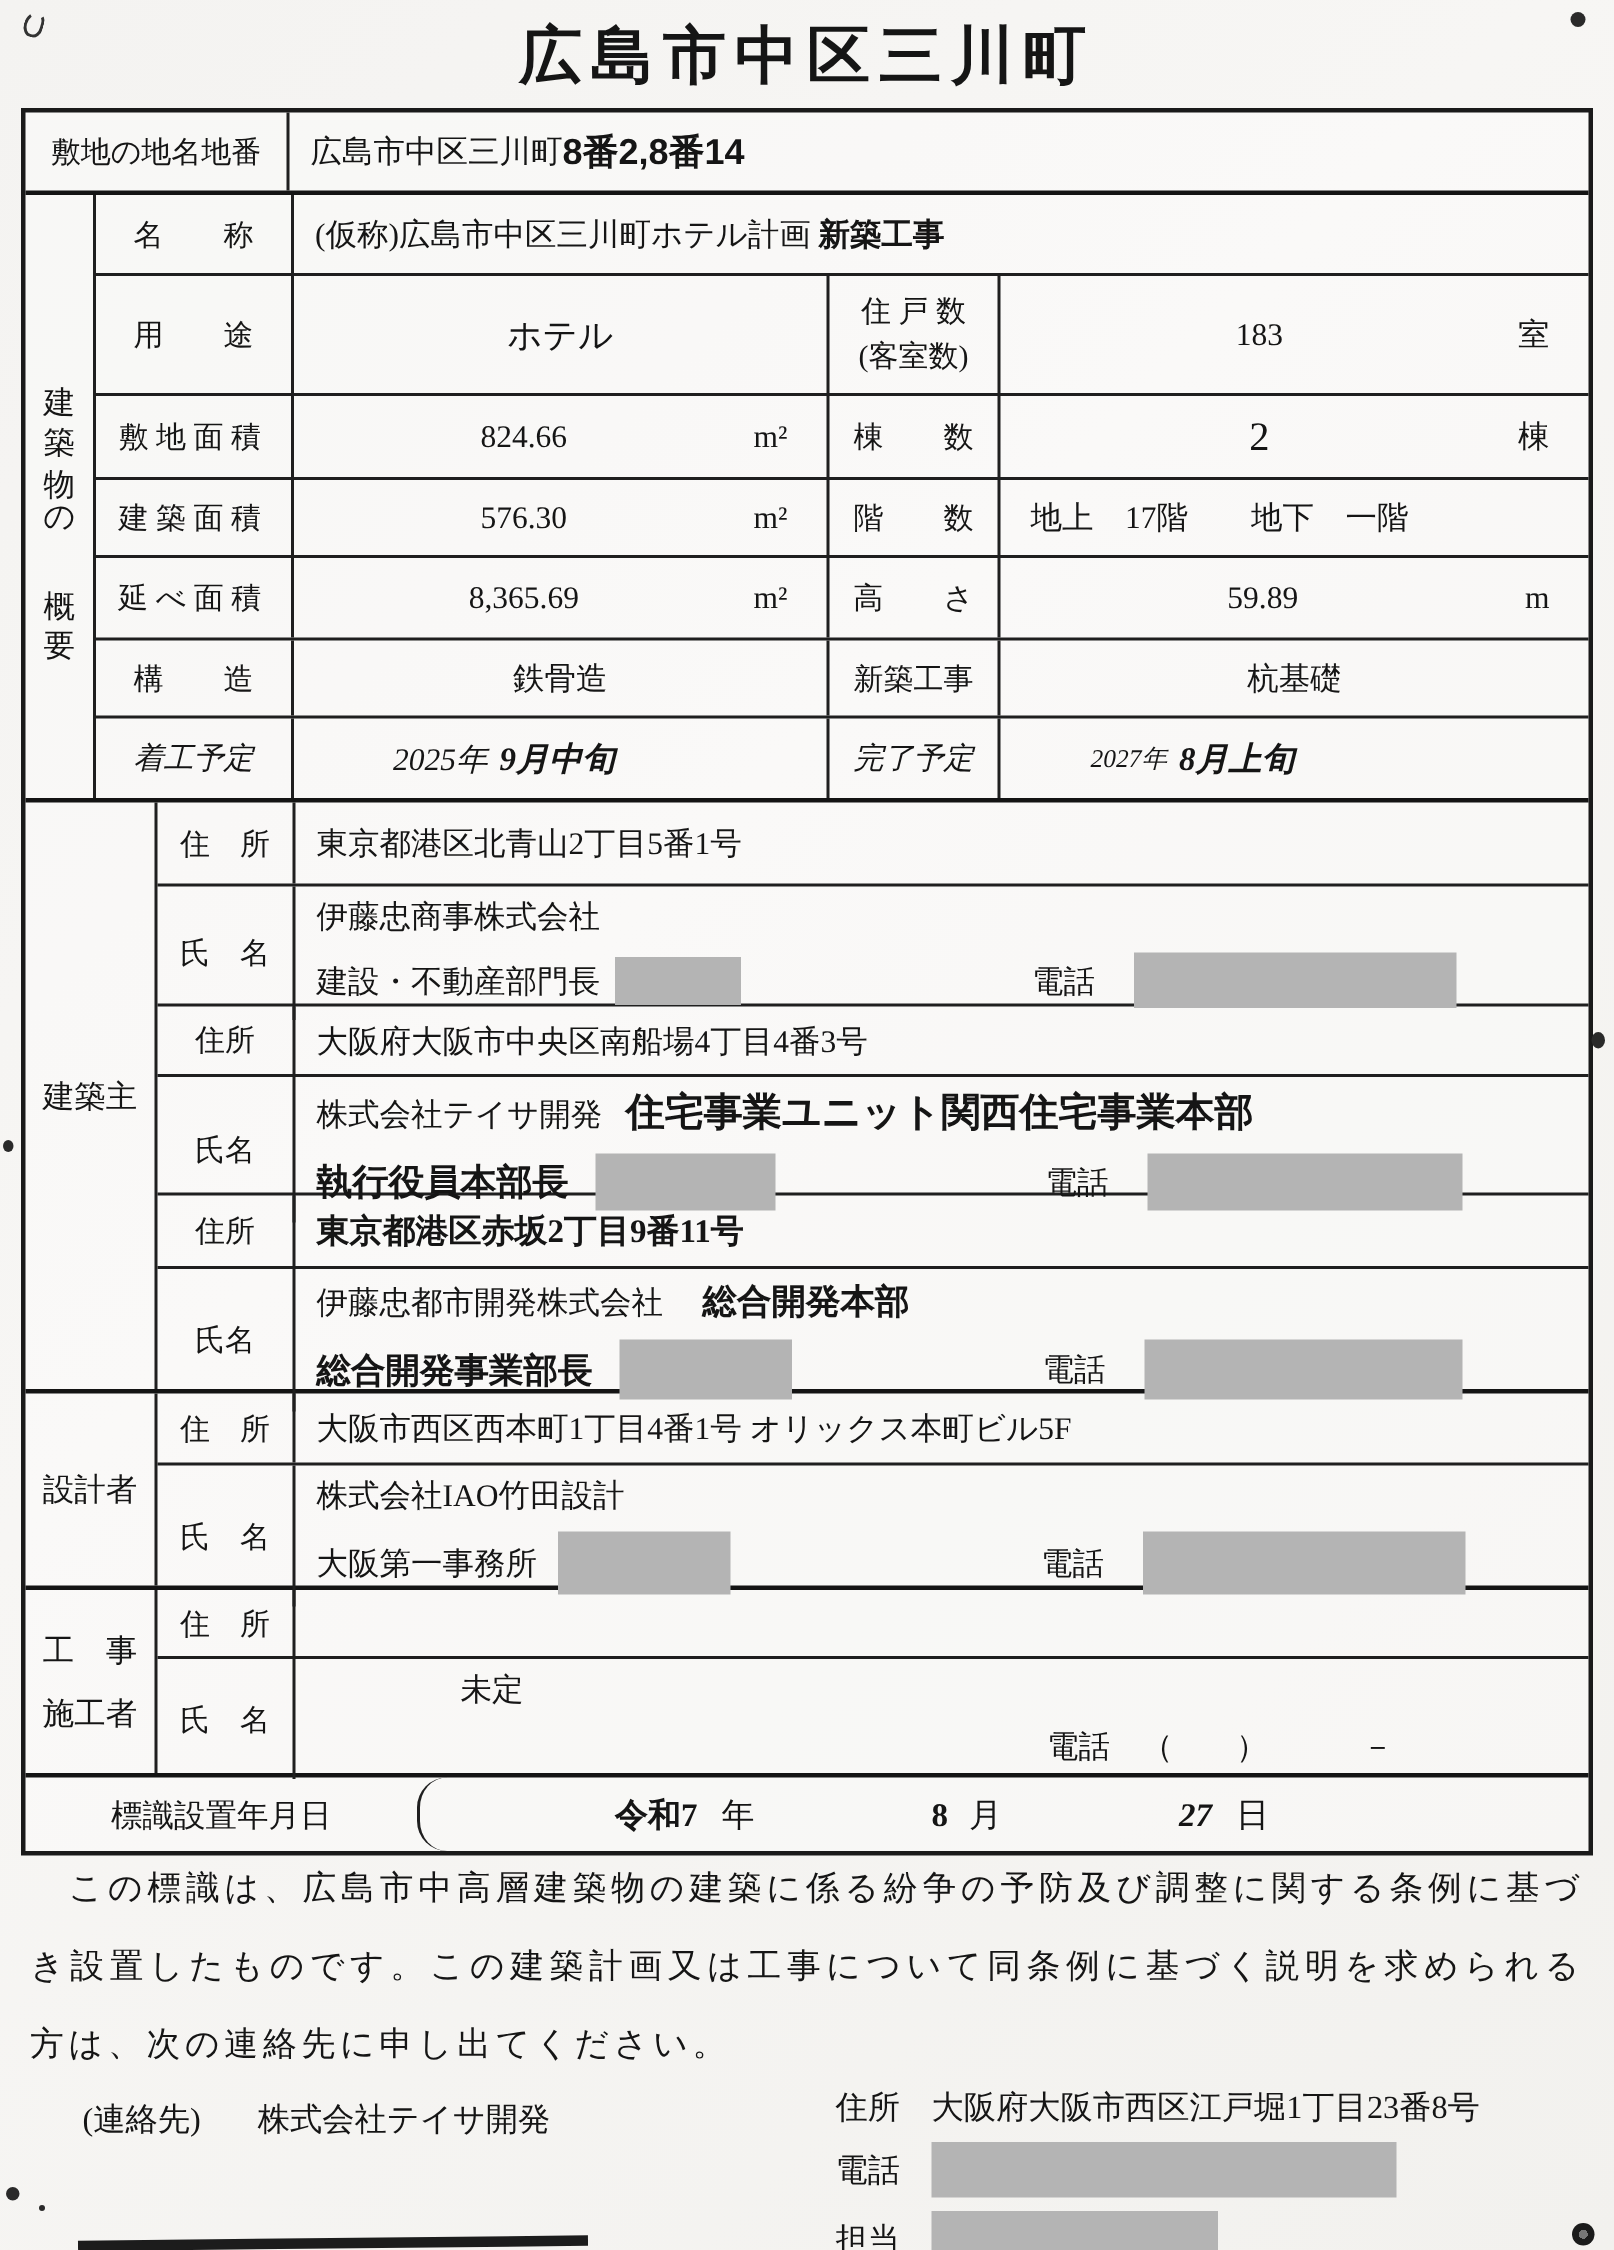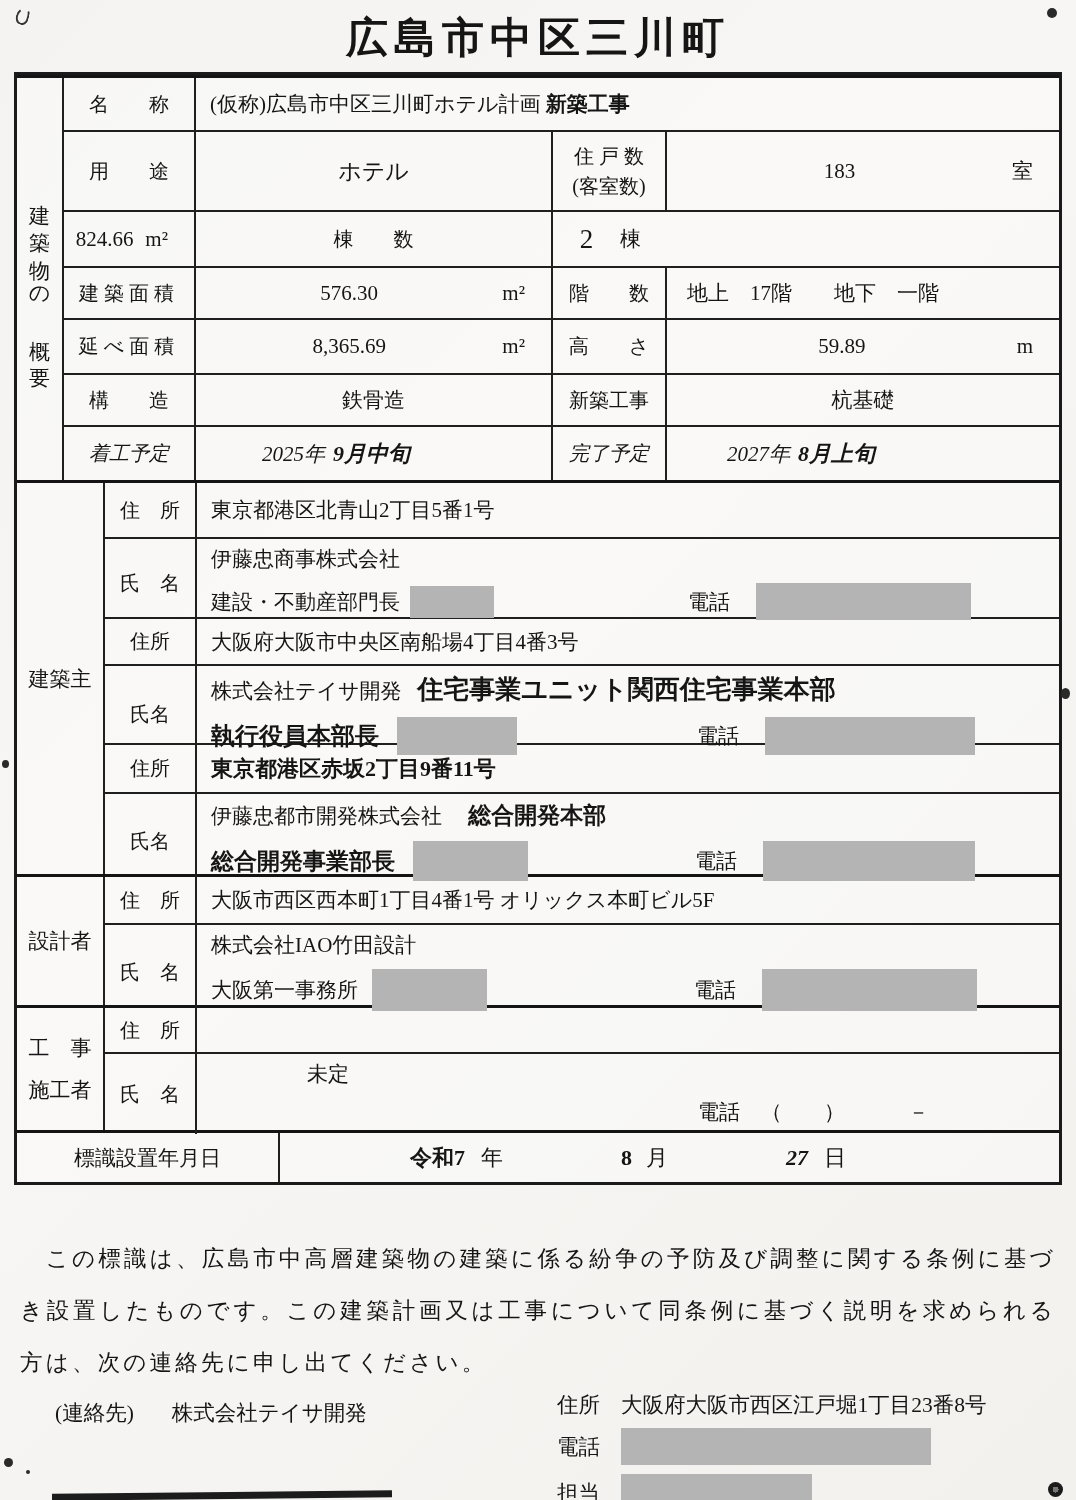--- a/index.html
+++ b/index.html
@@ -81,20 +81,27 @@
 
 <div class="page">
 
   <div class="curl"></div>
   <div class="spk" style="left:1047px;top:8px;width:10px;height:10px;"></div>
 
   <div class="title">広島市中区三川町</div>
 
   <div class="sheet">
 
+    <div class="row-site">
+      <div class="cell lab bR2">敷地の地名地番</div>
+      <div class="cell val">
+        <span>広島市中区三川町</span>
+          <span class="bold-g" style="font-size:24px;">8番2,8番14</span>
+      </div>
+    </div>
 
     <div class="ov bT3">
       <div class="ov-strip">
         <div class="vtext">建築物の概要</div>
       </div>
       <div class="ov-rows">
         <div class="ov-r2" style="height:52px;">
           <div class="cell lab bR2">名　　称</div>
           <div class="cell val">
             <span>(仮称)広島市中区三川町ホテル計画</span>&nbsp;<span class="bold-s">新築工事</span>
@@ -108,20 +115,21 @@
           <div class="cell lab lab2 bR2">
             <span>住 戸 数</span>
             <span>(客室数)</span>
           </div>
           <div class="cell">
             <span class="num">183</span>
             <span class="unit">室</span>
           </div>
         </div>
         <div class="ov-r4 bT2" style="height:54px;">
+          <div class="cell lab bR2" style="letter-spacing:5px;">敷地面積</div>
           <div class="cell bR2">
             <span class="num">824.66</span>
             <span class="unit">m²</span>
           </div>
           <div class="cell lab bR2">棟　　数</div>
           <div class="cell">
             <span class="num big">2</span>
             <span class="unit">棟</span>
           </div>
         </div>
@@ -156,21 +164,21 @@
               <span class="num">杭基礎</span>
             </div>
         </div>
         <div class="ov-r4 bT2" style="height:53px;font-style:italic;">
           <div class="cell lab bR2">着工予定</div>
           <div class="cell bR2" style="padding-left:66px;">
             <span style="font-size:21px;">2025年</span>&nbsp;&nbsp;<span class="bold-s" style="font-size:22px;text-align:right;">9月中旬</span>
           </div>
           <div class="cell lab bR2">完了予定</div>
           <div class="cell" style="padding-left:60px;">
-            <span style="font-size:21px;text-align:center;">2027年</span>&nbsp;&nbsp;<span class="bold-s" style="font-size:22px;">8月上旬</span>
+            <span style="font-size:17px;text-align:center;">2027年</span>&nbsp;&nbsp;<span class="bold-s" style="font-size:22px;">8月上旬</span>
           </div>
         </div>
       </div>
     </div>
 
     <div class="sec bT3">
       <div class="sec-label">
         <span>建築主</span>
       </div>
       <div class="sec-rows">
@@ -274,21 +282,21 @@
             <span class="l2">
               <span class="telgrp" style="padding-right:130px;">電話　（　　）　　　－</span>
             </span>
           </div>
         </div>
       </div>
     </div>
 
     <div class="sign-row bT3">
       <div class="cell lab" style="font-size:21px;">標識設置年月日</div>
-      <div class="sign-vals" style="border-left:2px solid #1f1f1f;">
+      <div class="sign-vals" style="border-left:2px solid #1f1f1f;border-radius:20px;">
         <span class="bold-s" style="margin-left:130px;">令和7</span>
         <span style="margin-left:16px;">年</span>
         <span class="bold-s" style="margin-left:118px;">8</span>
         <span style="margin-left:14px;">月</span>
         <span class="bold-s" style="margin-left:118px;font-style:italic;">27</span>
         <span style="margin-left:16px;">日</span>
       </div>
     </div>
 
   </div>

